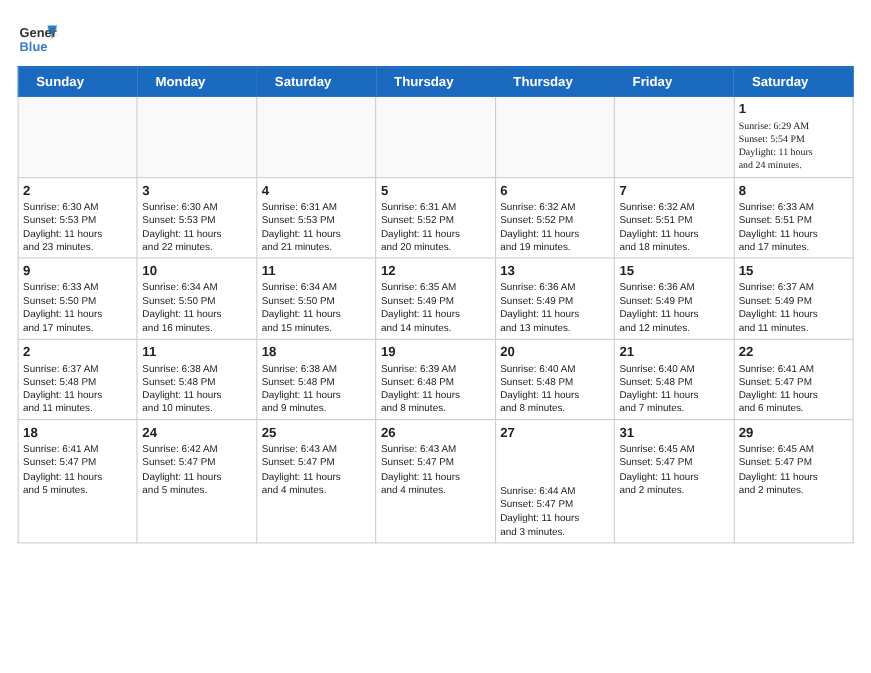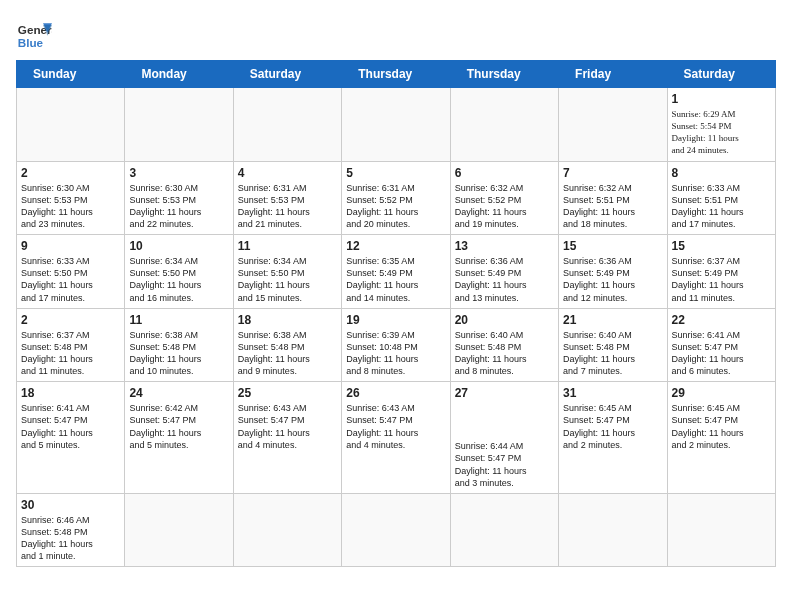--- a/index.html
+++ b/index.html
@@ -238,21 +238,21 @@
         <td>
           <span class="day-num">18</span>
           <div style="white-space: pre-line; font-size: 9px; line-height: 1.35;">Sunrise: 6:38 AM
 Sunset: 5:48 PM
 Daylight: 11 hours
 and 9 minutes.</div>
         </td>
         <td>
           <span class="day-num">19</span>
           <div style="white-space: pre-line; font-size: 9px; line-height: 1.35;">Sunrise: 6:39 AM
-Sunset: 10:48 PM
+Sunset: 6:48 PM
 Daylight: 11 hours
 and 8 minutes.</div>
         </td>
         <td>
           <span class="day-num">20</span>
           <div style="white-space: pre-line; font-size: 9px; line-height: 1.35;">Sunrise: 6:40 AM
 Sunset: 5:48 PM
 Daylight: 11 hours
 and 8 minutes.</div>
         </td>
@@ -314,30 +314,15 @@
 Daylight: 11 hours
 and 2 minutes.</div>
         </td>
         <td>
           <span class="day-num">29</span>
           <div style="white-space: pre-line; font-size: 9px; line-height: 1.35;">Sunrise: 6:45 AM
 Sunset: 5:47 PM
 Daylight: 11 hours
 and 2 minutes.</div>
         </td>
-      </tr>
-      <tr class="last-row">
-        <td>
-          <span class="day-num">30</span>
-          <div style="white-space: pre-line; font-size: 9px; line-height: 1.35;">Sunrise: 6:46 AM
-Sunset: 5:48 PM
-Daylight: 11 hours
-and 1 minute.</div>
-        </td>
-        <td class="empty"></td>
-        <td class="empty"></td>
-        <td class="empty"></td>
-        <td class="empty"></td>
-        <td class="empty"></td>
-        <td class="empty"></td>
       </tr>
     </tbody>
 </table>
 
 </body></html>

